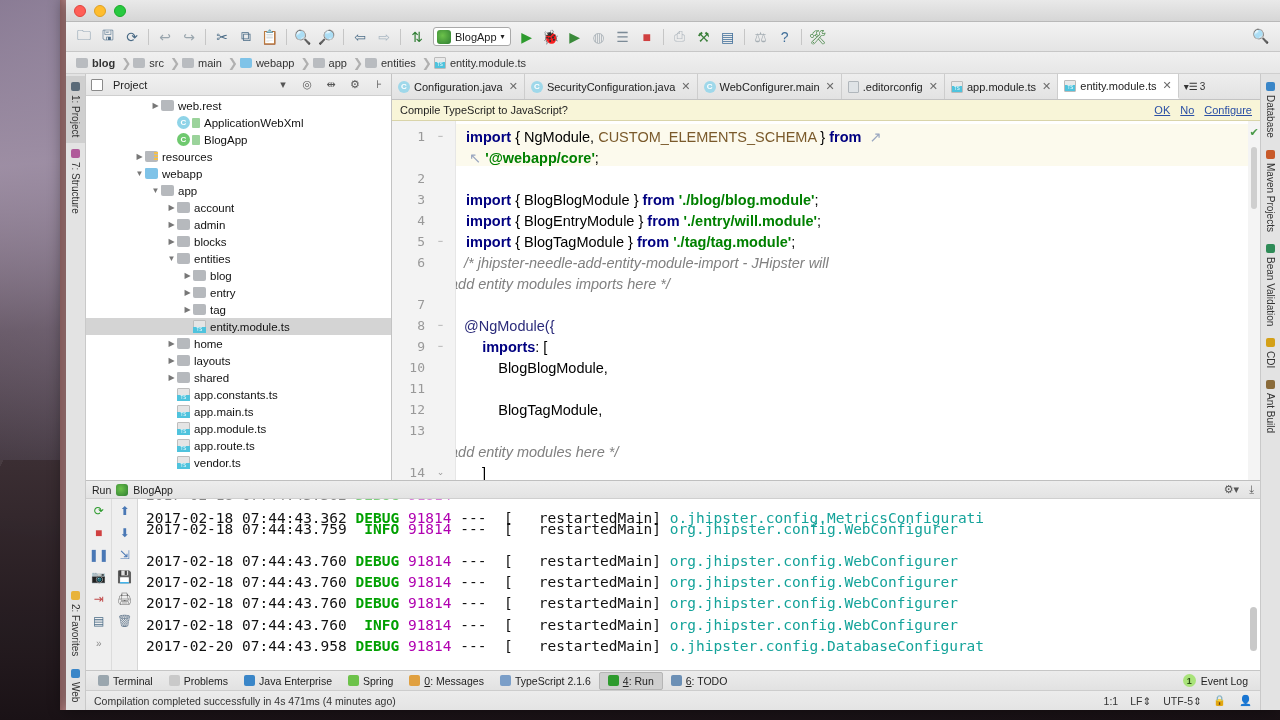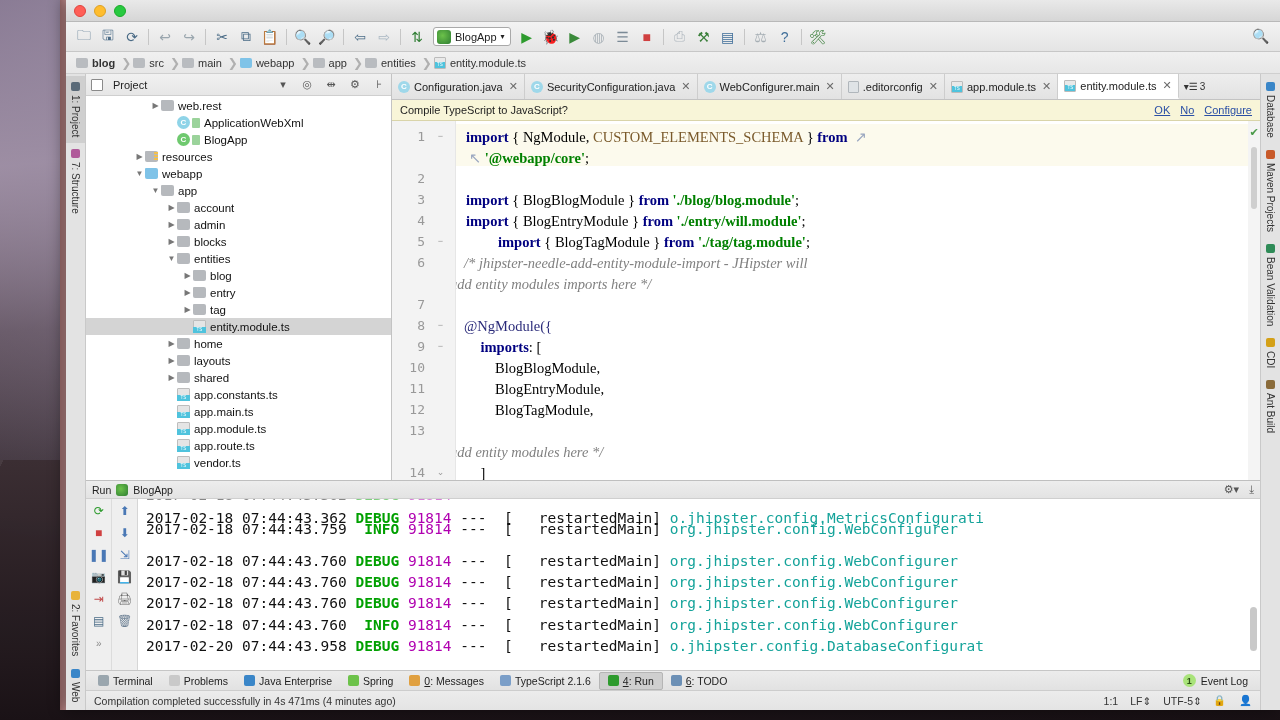--- a/index.html
+++ b/index.html
@@ -161,21 +161,21 @@
   .notify .sp{flex:1;}
   .notify a{ color:#2a4fa5; text-decoration:underline; margin-left:10px; cursor:pointer;}
 
   .code-wrap{ flex:1; display:flex; min-height:0; position:relative; overflow:hidden; }
   .gutter{ width:64px; flex:0 0 64px; background:#f3f3f3; border-right:1px solid #e6e6e6;
            position:relative; }
   .gnum{ position:absolute; right:30px; font-size:13px; color:#999;
          font-family:"DejaVu Sans Mono", monospace; }
   .gfold{ position:absolute; right:10px; width:9px;height:9px; color:#9a9a9a; font-size:9px;
           line-height:9px; text-align:center;}
-  .code{ flex:1; position:relative; font-family:Liberation Serif, serif;
+  .code{ flex:1; position:relative; font-family:Liberation Sans, sans-serif;
          font-size:14.5px; line-height:21.3px; padding-top:4px; overflow:hidden; color:#000;}
   .cl{ position:absolute; left:10px; white-space:pre; }
   .hl-row{ position:absolute; left:0; right:0; height:21px; background:#fcfaed; }
   .kw{ color:#000080; font-weight:bold; }
   .str{ color:#008000; font-weight:bold; }
   .cmt{ color:#808080; font-style:italic; }
   .cnst{ color:#7a5a2b; }
   .anno{ color:#2b2b7a; }
   .wrap-arrow{ color:#9aa7c0; }
   .right-rail{ width:12px; flex:0 0 12px; background:#f4f4f4; position:relative;}
@@ -571,28 +571,27 @@
                 <div class="gfold" style="top: 347px;">⌄</div>
               </div>
             <div class="code" id="code">
                 <div class="hl-row" style="top: 3px;"></div>
                 <div class="cl" style="top: 6px;"><span class="kw">import </span><span>{ NgModule, </span><span class="cnst">CUSTOM_ELEMENTS_SCHEMA</span><span> } </span><span class="kw">from</span><span class="wrap-arrow">  ↗</span></div>
                 <div class="hl-row" style="top: 24px;"></div>
                 <div class="cl" style="top: 27px; left: 13px;"><span class="wrap-arrow">↖ </span><span class="str">'@webapp/core'</span><span>;</span></div>
                 <div class="cl" style="top: 48px;"></div>
                 <div class="cl" style="top: 69px;"><span class="kw">import </span><span>{ BlogBlogModule } </span><span class="kw">from </span><span class="str">'./blog/blog.module'</span><span>;</span></div>
                 <div class="cl" style="top: 90px;"><span class="kw">import </span><span>{ BlogEntryModule } </span><span class="kw">from </span><span class="str">'./entry/will.module'</span><span>;</span></div>
-                <div class="cl" style="top: 111px; margin-left: 32px;"><span class="kw">import </span><span>{ BlogTagModule } </span><span class="kw">from </span><span class="str">'./tag/tag.module'</span><span>;</span></div>
+                <div class="cl" style="top: 111px;"><span class="kw">import </span><span>{ BlogTagModule } </span><span class="kw">from </span><span class="str">'./tag/tag.module'</span><span>;</span></div>
                 <div class="cl" style="top: 132px; left: 8px;"><span class="cmt">/* jhipster-needle-add-entity-module-import - JHipster will</span></div>
                 <div class="cl" style="top: 153px; left: -6px;"><span class="cmt">add entity modules imports here */</span></div>
                 <div class="cl" style="top: 174px;"></div>
                 <div class="cl" style="top: 195px; left: 8px;"><span class="anno">@NgModule({</span></div>
                 <div class="cl" style="top: 216px;"><span>    </span><span class="kw">imports</span><span>: [</span></div>
                 <div class="cl" style="top: 237px;"><span>        BlogBlogModule,</span></div>
-                <div class="cl" style="top: 258px;"><span>        BlogEntryModule,</span></div>
                 <div class="cl" style="top: 279px;"><span>        BlogTagModule,</span></div>
                 <div class="cl" style="top: 321px; left: -6px;"><span class="cmt">add entity modules here */</span></div>
                 <div class="cl" style="top: 342px;"><span>    ]</span></div>
               </div>
             <div class="right-rail">
               <div class="rail-ok">✔</div>
               <div class="rail-thumb"></div>
             </div>
           </div>
         </div>

